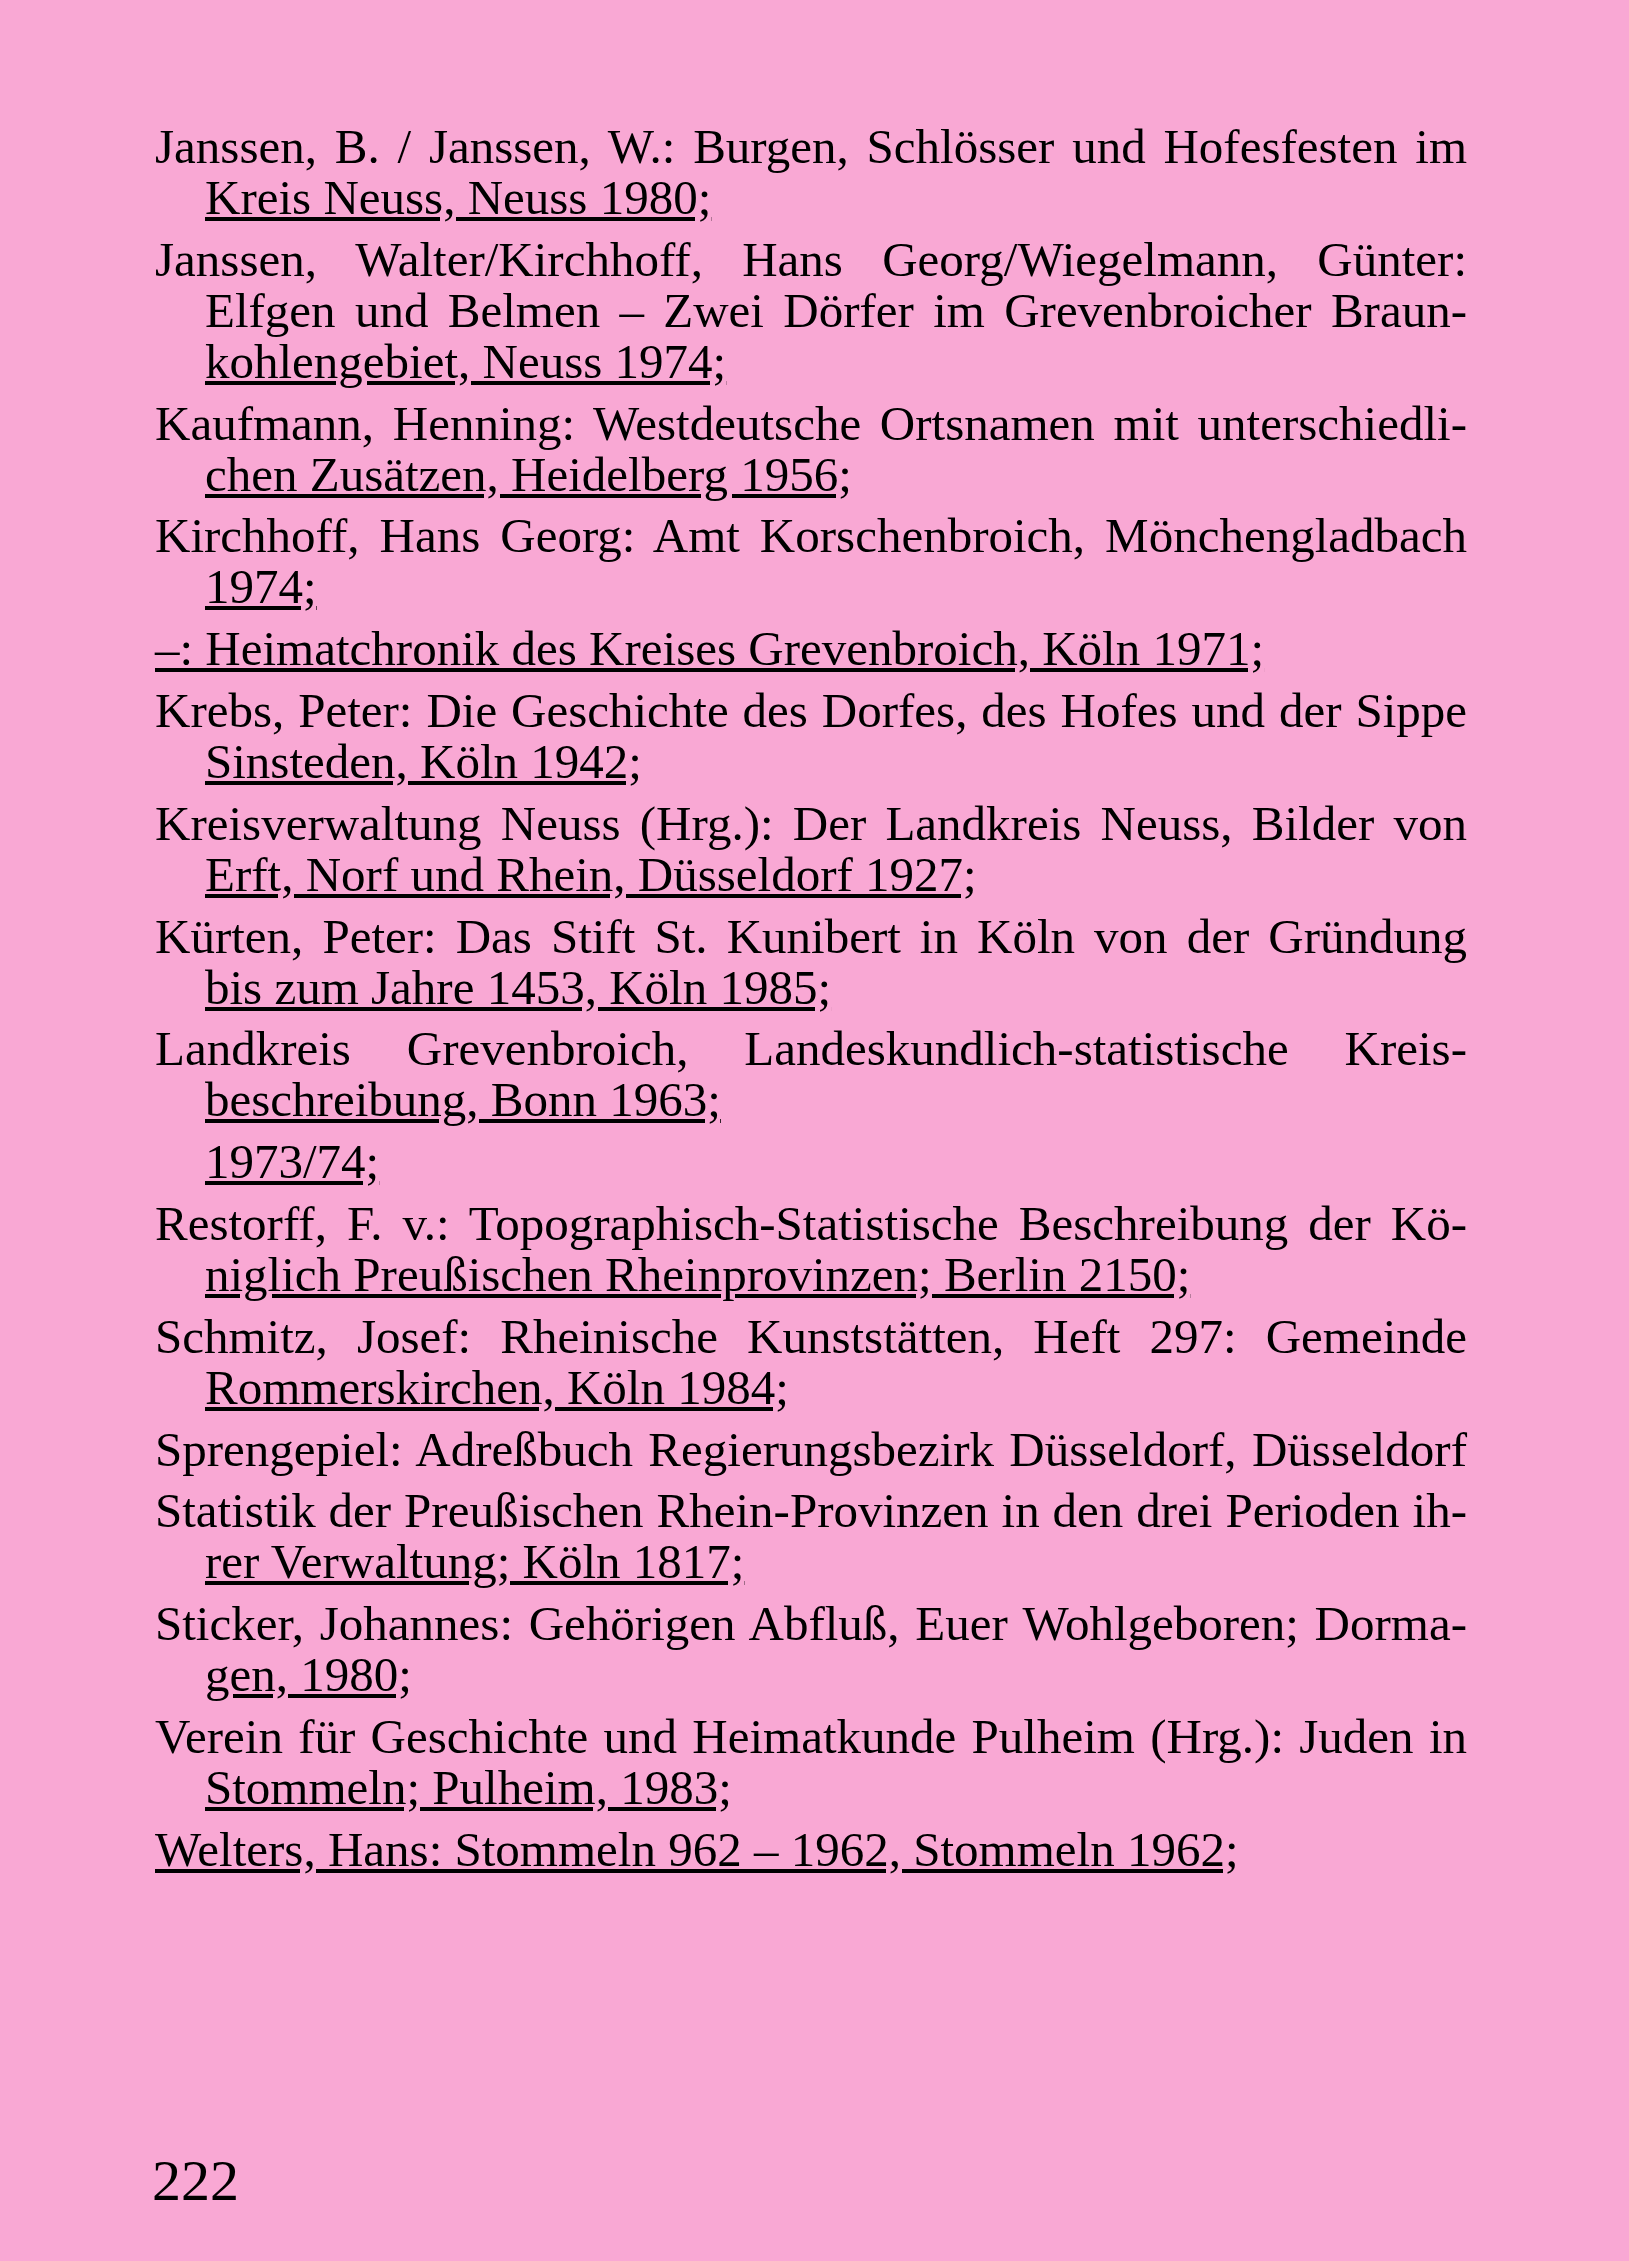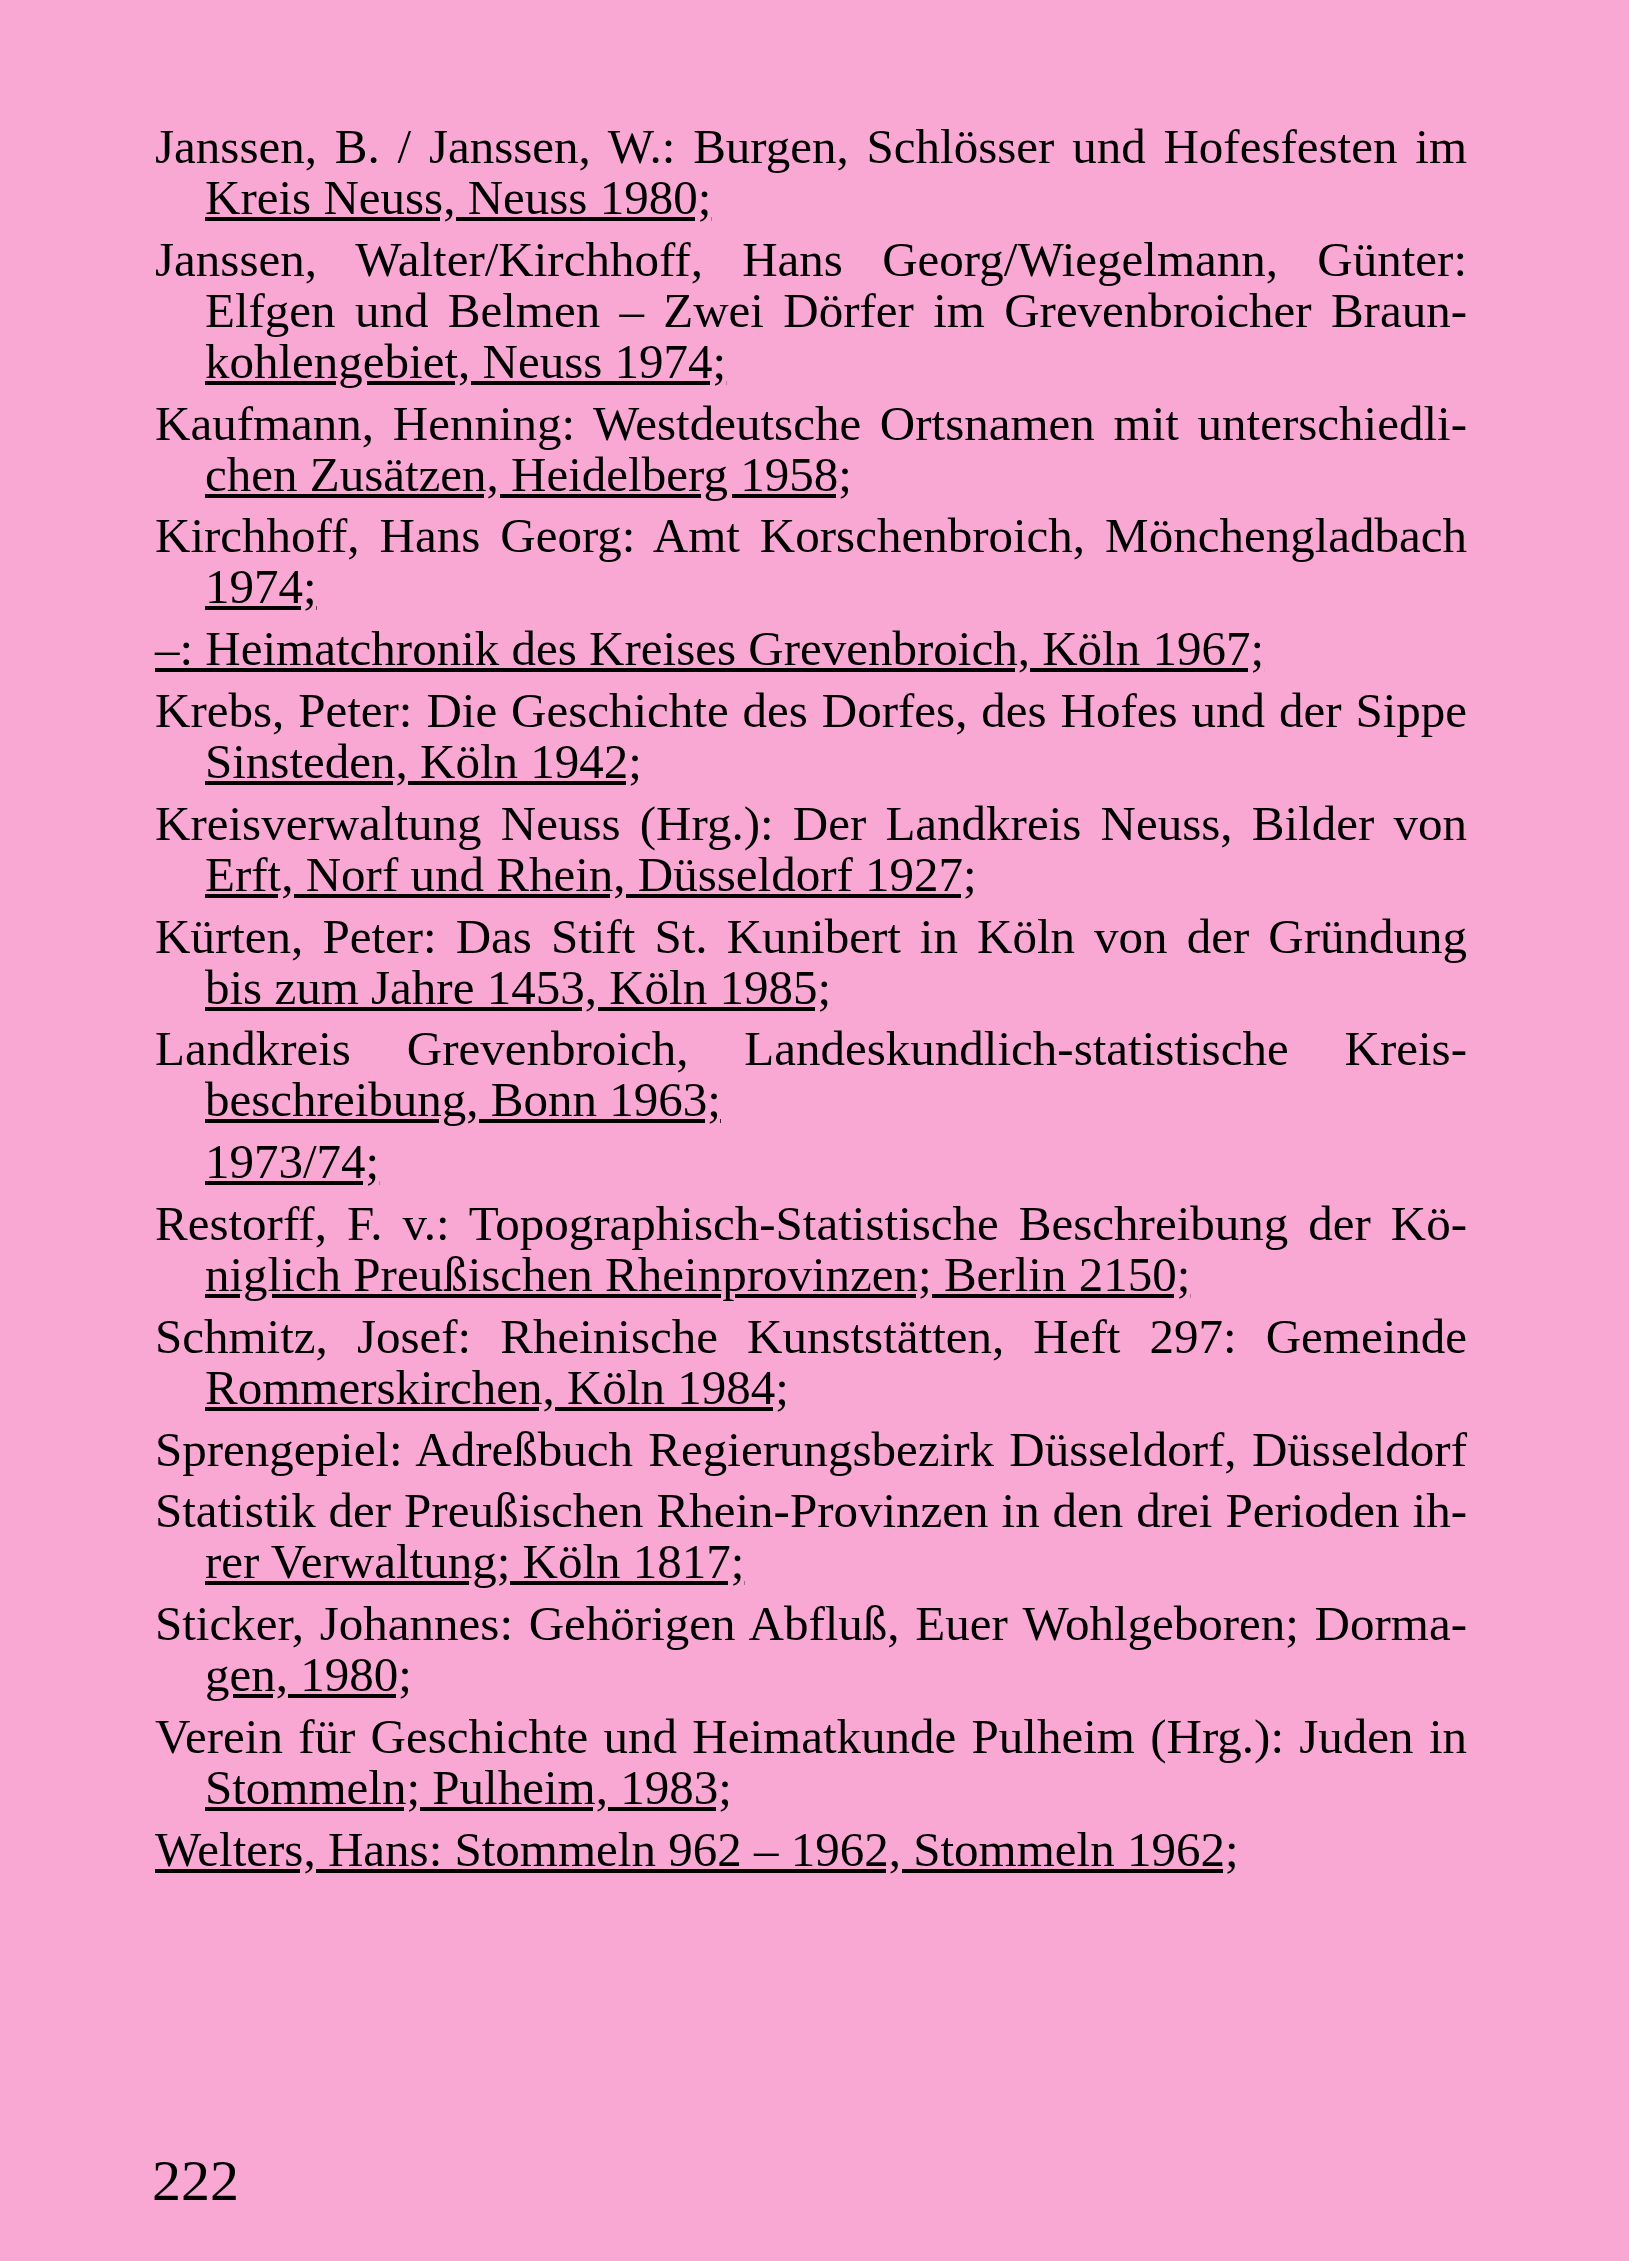--- a/index.html
+++ b/index.html
@@ -78,30 +78,30 @@
     </div>
 
     <div class="entry">
       <span class="line first">Janssen, Walter/Kirchhoff, Hans Georg/Wiegelmann, Günter:</span>
       <span class="line cont">Elfgen und Belmen – Zwei Dörfer im Grevenbroicher Braun-</span>
       <span class="line cont last">kohlengebiet, Neuss 1974;</span>
     </div>
 
     <div class="entry">
       <span class="line first">Kaufmann, Henning: Westdeutsche Ortsnamen mit unterschiedli-</span>
-      <span class="line cont last">chen Zusätzen, Heidelberg 1958;</span>
+      <span class="line cont last">chen Zusätzen, Heidelberg 1956;</span>
     </div>
 
     <div class="entry">
       <span class="line first">Kirchhoff, Hans Georg: Amt Korschenbroich, Mönchengladbach</span>
       <span class="line cont last">1974;</span>
     </div>
 
     <div class="entry">
-      <span class="line first last">–: Heimatchronik des Kreises Grevenbroich, Köln 1967;</span>
+      <span class="line first last">–: Heimatchronik des Kreises Grevenbroich, Köln 1971;</span>
     </div>
 
     <div class="entry">
       <span class="line first">Krebs, Peter: Die Geschichte des Dorfes, des Hofes und der Sippe</span>
       <span class="line cont last">Sinsteden, Köln 1942;</span>
     </div>
 
     <div class="entry">
       <span class="line first">Kreisverwaltung Neuss (Hrg.): Der Landkreis Neuss, Bilder von</span>
       <span class="line cont last">Erft, Norf und Rhein, Düsseldorf 1927;</span>

